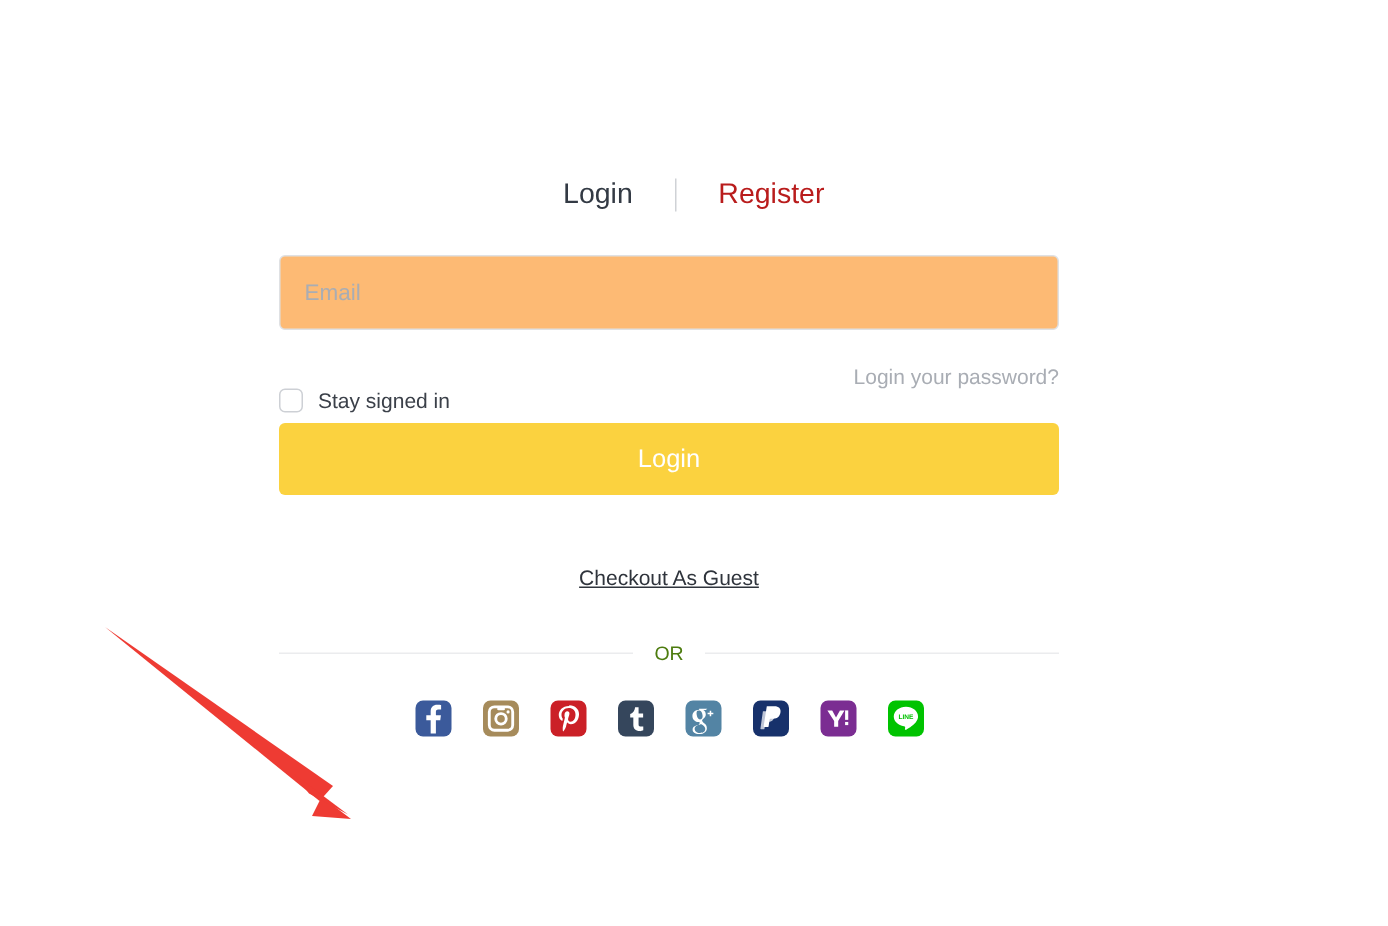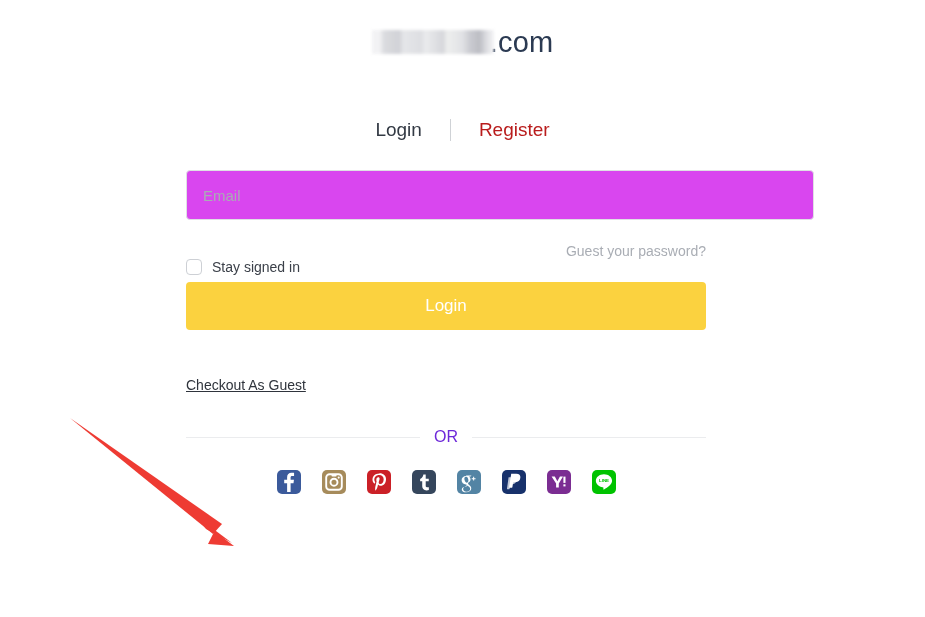--- a/index.html
+++ b/index.html
@@ -89,26 +89,26 @@
   }
 
   
   .form {
     position: absolute;
     left: 186px;
     top: 170px;
     width: 520px;
   }
   .field {
-    width: 628px;
+    width: 520px;
     height: 50px;
     box-sizing: border-box;
     border: 1px solid #dfe1e4;
     border-radius: 4px;
-    background: #d946ef;
+    background: #fdba74;
     padding: 0 16px;
     font-size: 15px;
     font-family: "Liberation Sans", sans-serif;
     color: #3a3f48;
     outline: none;
     display: block;
   }
   .field::placeholder { color: #a9adb4; }
   .field + .field { margin-top: 30px; }
 
@@ -158,20 +158,21 @@
     font-family: "Liberation Sans", sans-serif;
     cursor: pointer;
     display: flex;
     align-items: center;
     justify-content: center;
   }
 
   .guest-wrap {
     margin-top: 47px;
     display: flex;
+    justify-content: center;
   }
   .guest {
     font-size: 14px;
     color: #2f343c;
     text-decoration: underline;
     cursor: pointer;
   }
 
   
   .or-wrap {
@@ -179,22 +180,22 @@
     display: flex;
     align-items: center;
     width: 520px;
   }
   .or-line {
     flex: 1;
     height: 1px;
     background: #ebecee;
   }
   .or-text {
-    font-size: 16px;
-    color: #6d28d9;
+    font-size: 13px;
+    color: #4d7c0f;
     padding: 0 14px;
   }
 
   
   .socials {
     margin-top: 24px;
     display: flex;
     align-items: center;
     justify-content: center;
     gap: 21px;
@@ -217,44 +218,38 @@
     position: absolute;
     inset: 0;
     pointer-events: none;
   }
 </style>
 </head>
 <body>
 
 <div class="page">
 
-  <div class="logo-wrap">
-    <div class="logo">
-      <span class="logo-redacted"></span>
-        <span class="logo-tld">.com</span>
-    </div>
-  </div>
 
   <div class="tabs">
     <div class="tab active">Login</div>
     <div class="tab-sep"></div>
     <div class="tab inactive">Register</div>
   </div>
 
   <div class="form">
 
     <input class="field" type="text" placeholder="Email" style="">
 
 
     <div class="row-options">
       <div class="stay">
         <div class="checkbox"></div>
         <span class="stay-label">Stay signed in</span>
       </div>
-      <span class="forgot">Guest your password?</span>
+      <span class="forgot">Login your password?</span>
     </div>
 
     <button class="login-btn">Login</button>
 
     <div class="guest-wrap">
       <span class="guest">Checkout As Guest</span>
     </div>
 
     <div class="or-wrap">
       <div class="or-line"></div>

